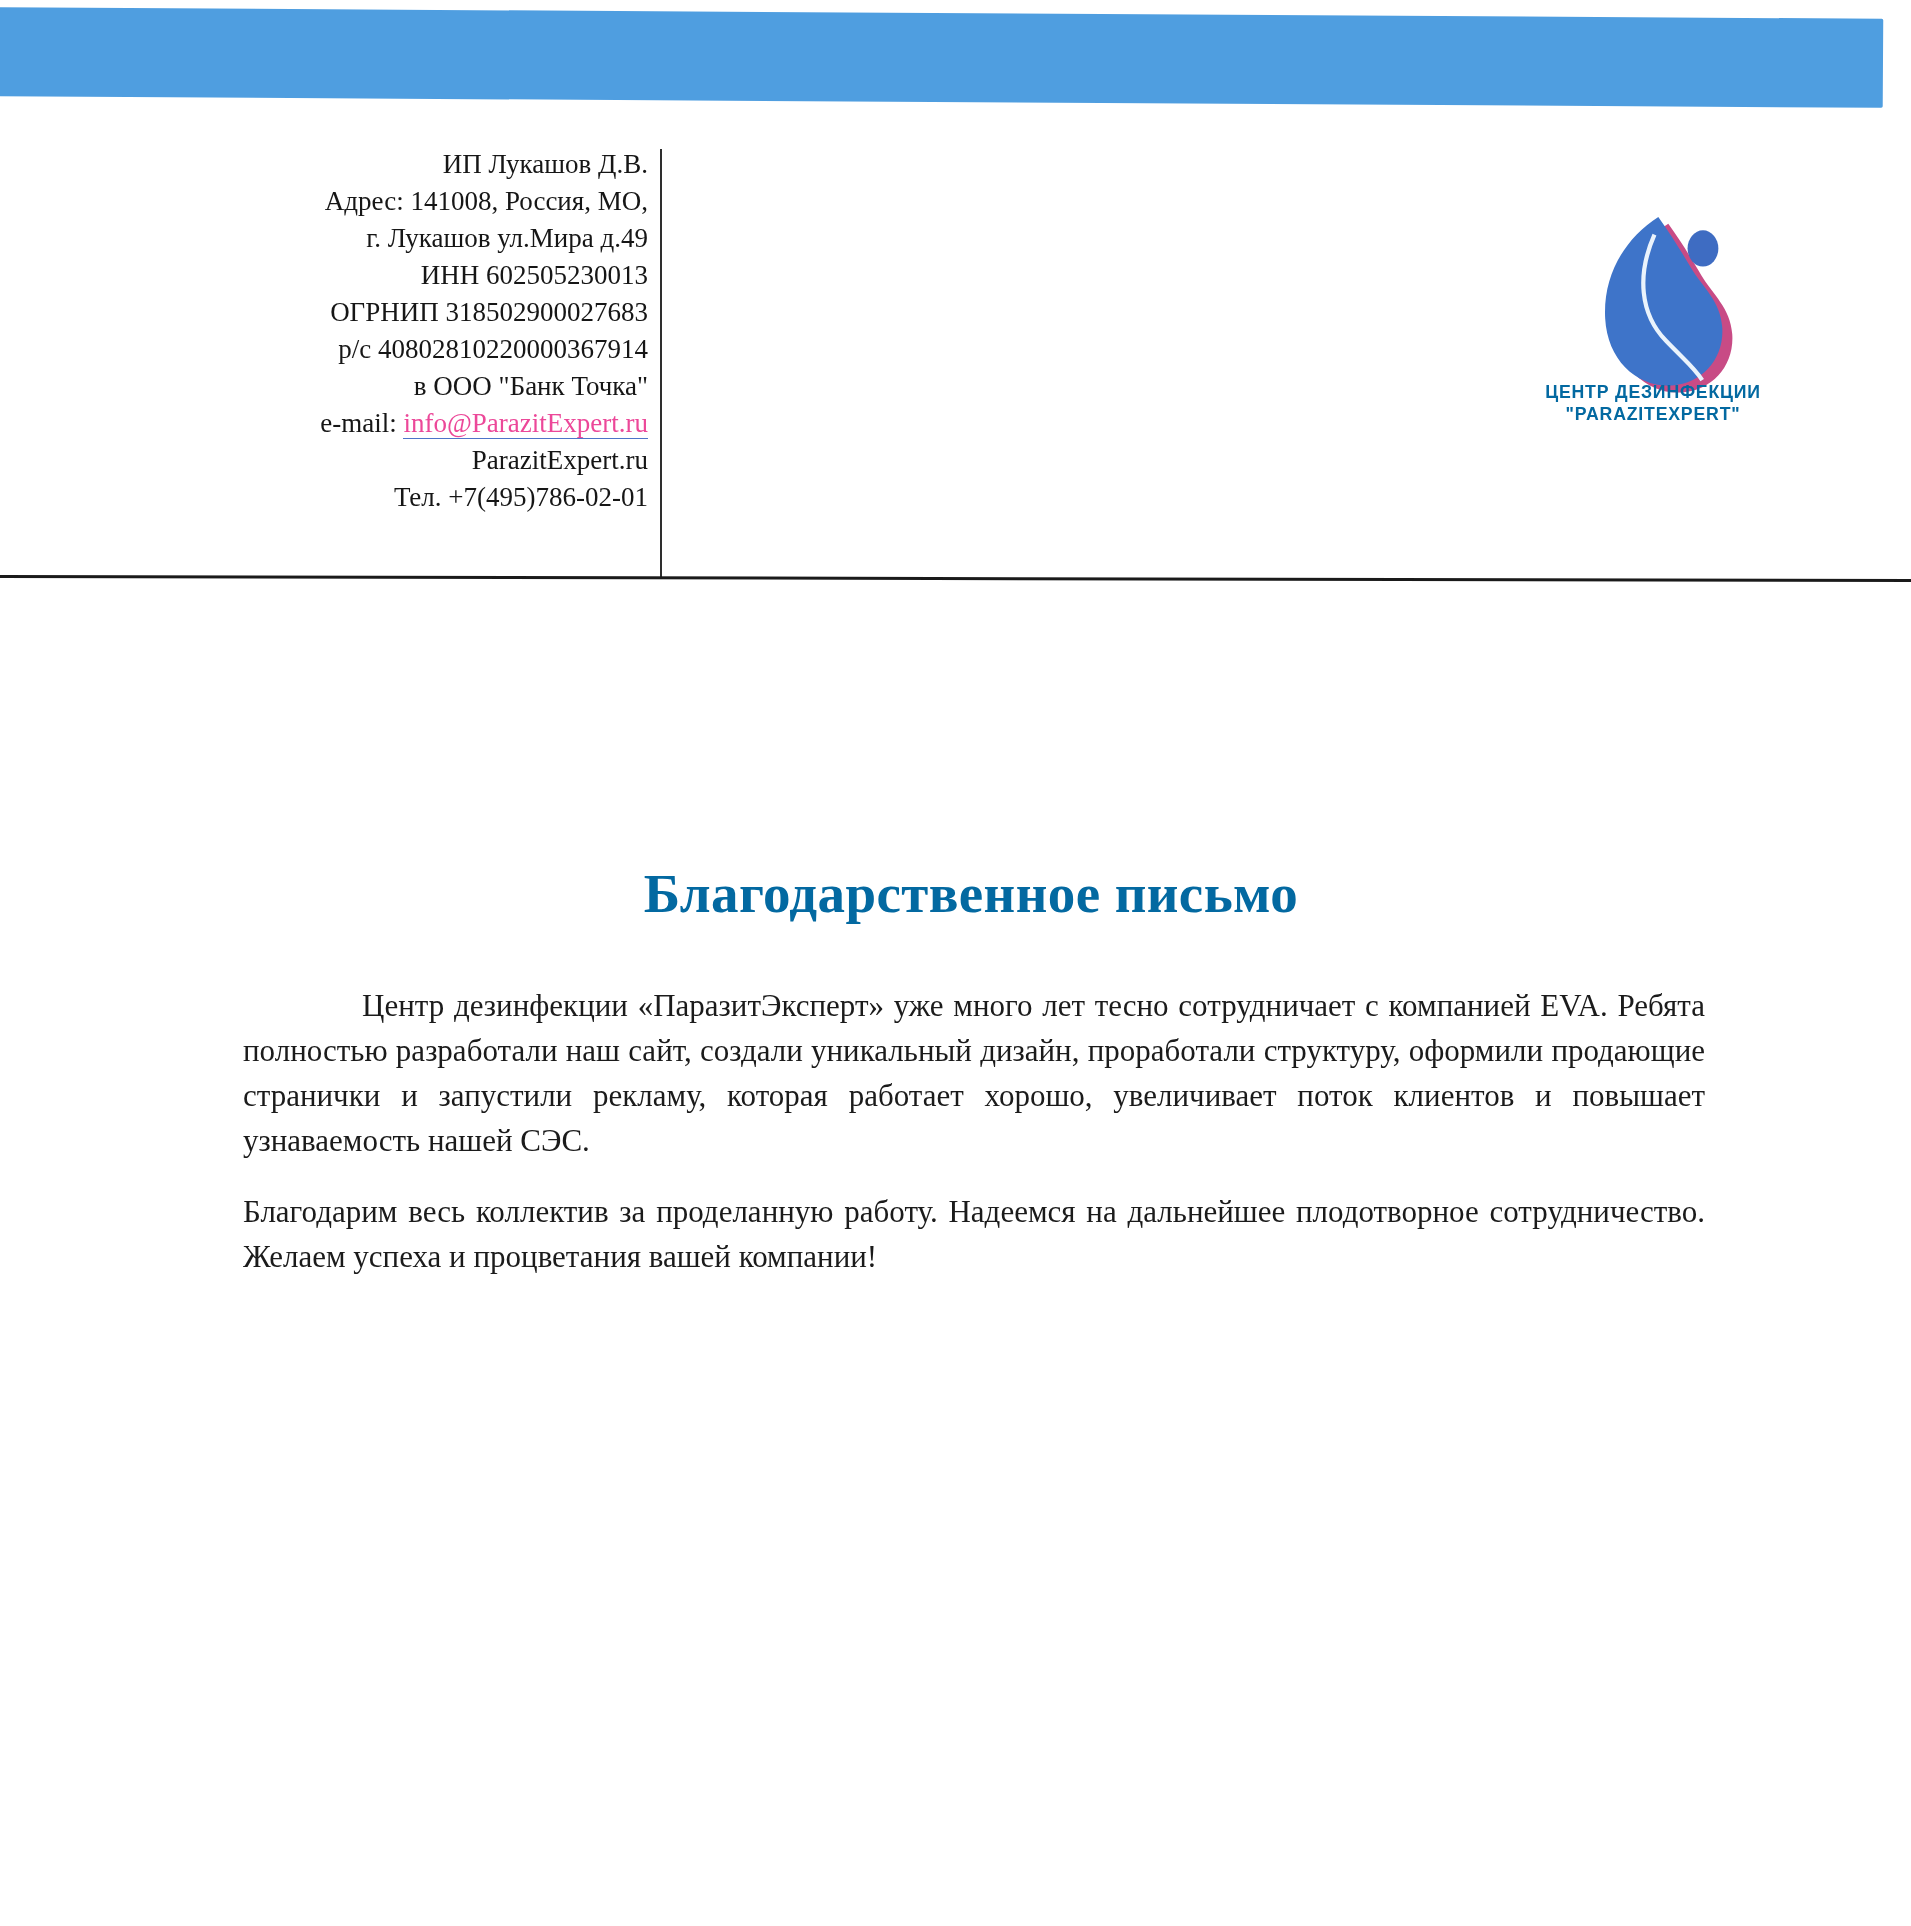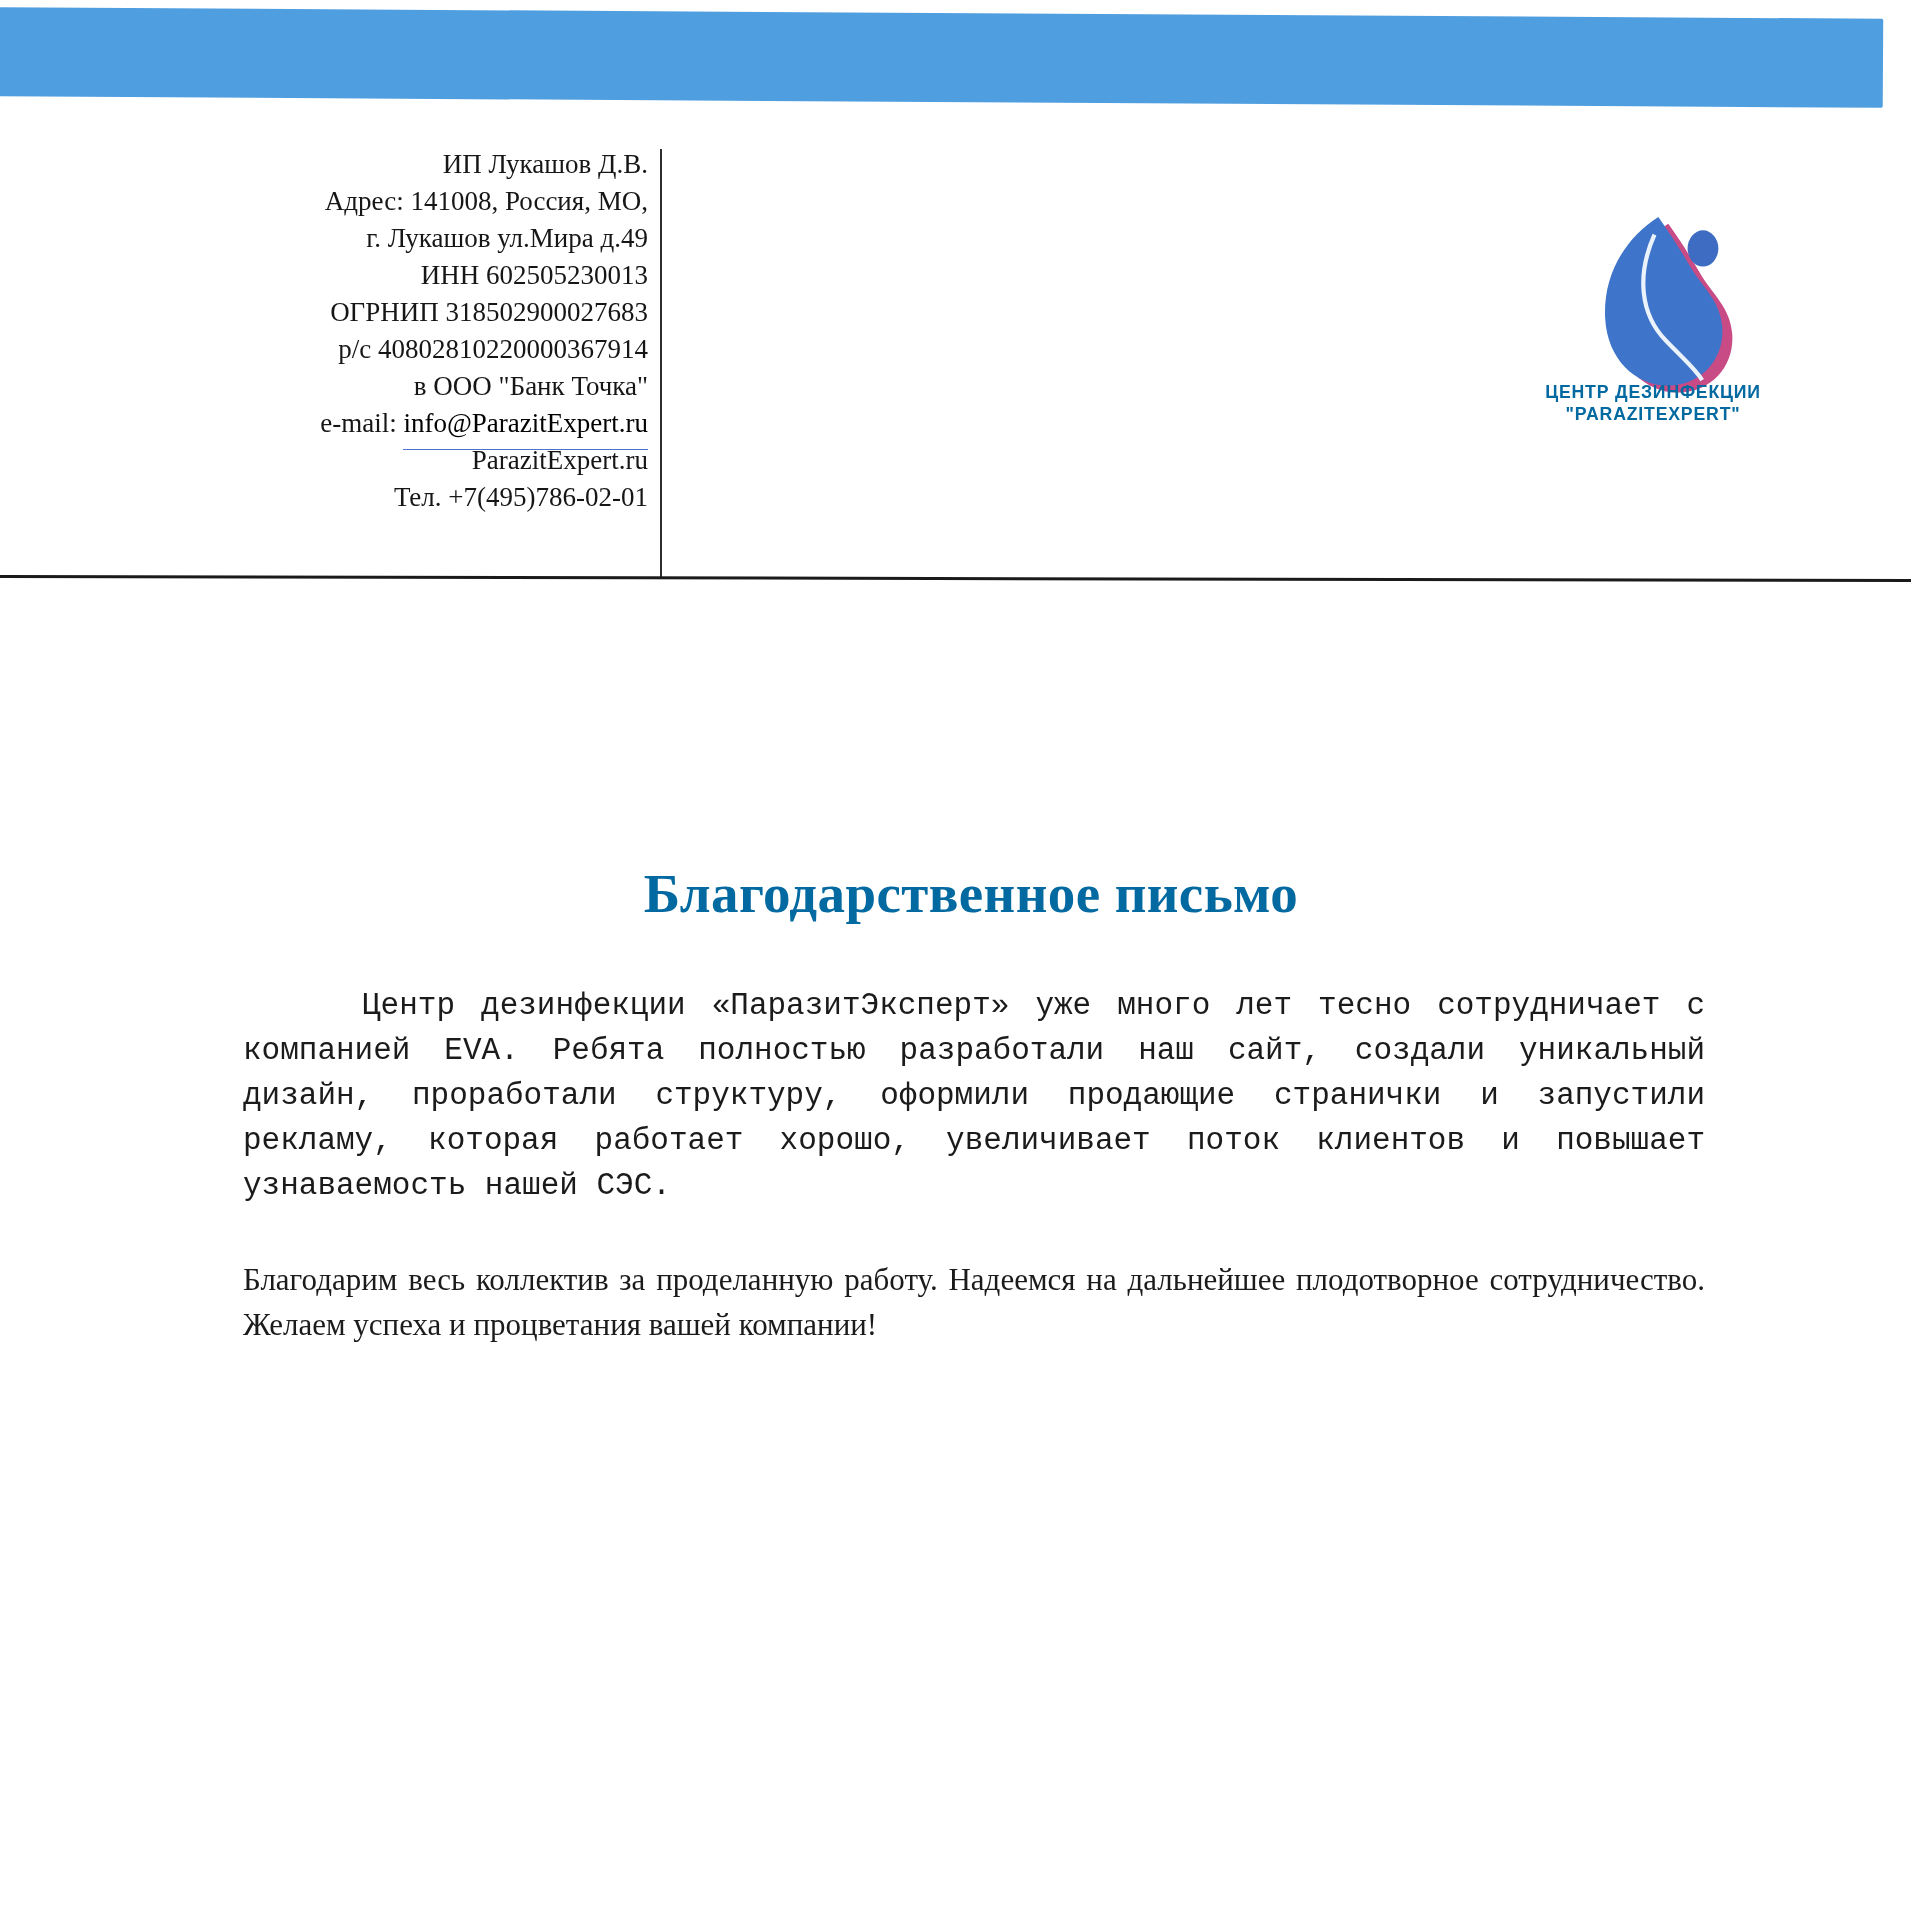--- a/index.html
+++ b/index.html
@@ -6,37 +6,37 @@
   .page{position:relative;width:1911px;height:2702px;background:#ffffff;overflow:hidden;
         font-family:"Liberation Serif",serif;color:#1b1b1b;}
   .abs{position:absolute;}
 
   
   .blue-bar{left:-5.4px;top:13px;width:1888px;height:89px;background:#4f9ee0;
             transform:rotate(0.35deg);border-radius:1.5px;}
 
   
   .company{left:39px;top:146px;width:609px;font-size:27px;line-height:37px;color:#161616;text-align:right;}
-  .company .mail-link{color:#000000;text-decoration:none;border-bottom:1.9px solid #4d74c9;padding-bottom:11px;}
+  .company .mail-link{color:#ec4899;text-decoration:none;border-bottom:1.9px solid #4d74c9;padding-bottom:0;}
 
   .v-rule{left:660px;top:149px;width:1.9px;height:428px;background:#2e2e2e;}
   .h-rule{left:0;top:577px;width:1911px;height:2.7px;background:#1a1a1a;transform:rotate(0.12deg);}
 
   
   .brand{left:1495px;top:381px;width:316px;text-align:center;
          font-family:"Liberation Sans",sans-serif;font-weight:bold;font-size:17.7px;line-height:22px;
          letter-spacing:0.8px;color:#0369a1;}
   .swirl{left:1579px;top:213px;}
 
   
   .title{left:239px;top:862px;width:1464px;text-align:center;font-weight:bold;
          font-size:55px;color:#0369a1;letter-spacing:0.4px;}
   .body-text{left:243px;top:983px;width:1462px;font-size:31px;line-height:45px;text-align:justify;}
   .body-text p{margin:0;}
-  .body-text p.first{text-indent:119px;margin-bottom:49px;font-family:Liberation Mono, monospace;}
+  .body-text p.first{text-indent:119px;margin-bottom:26px;}
 
   
   .logos{font-family:"Liberation Sans",sans-serif;}
 </style>
 </head>
 <body>
 
 <div class="page">
 
   <div class="abs blue-bar"></div>

